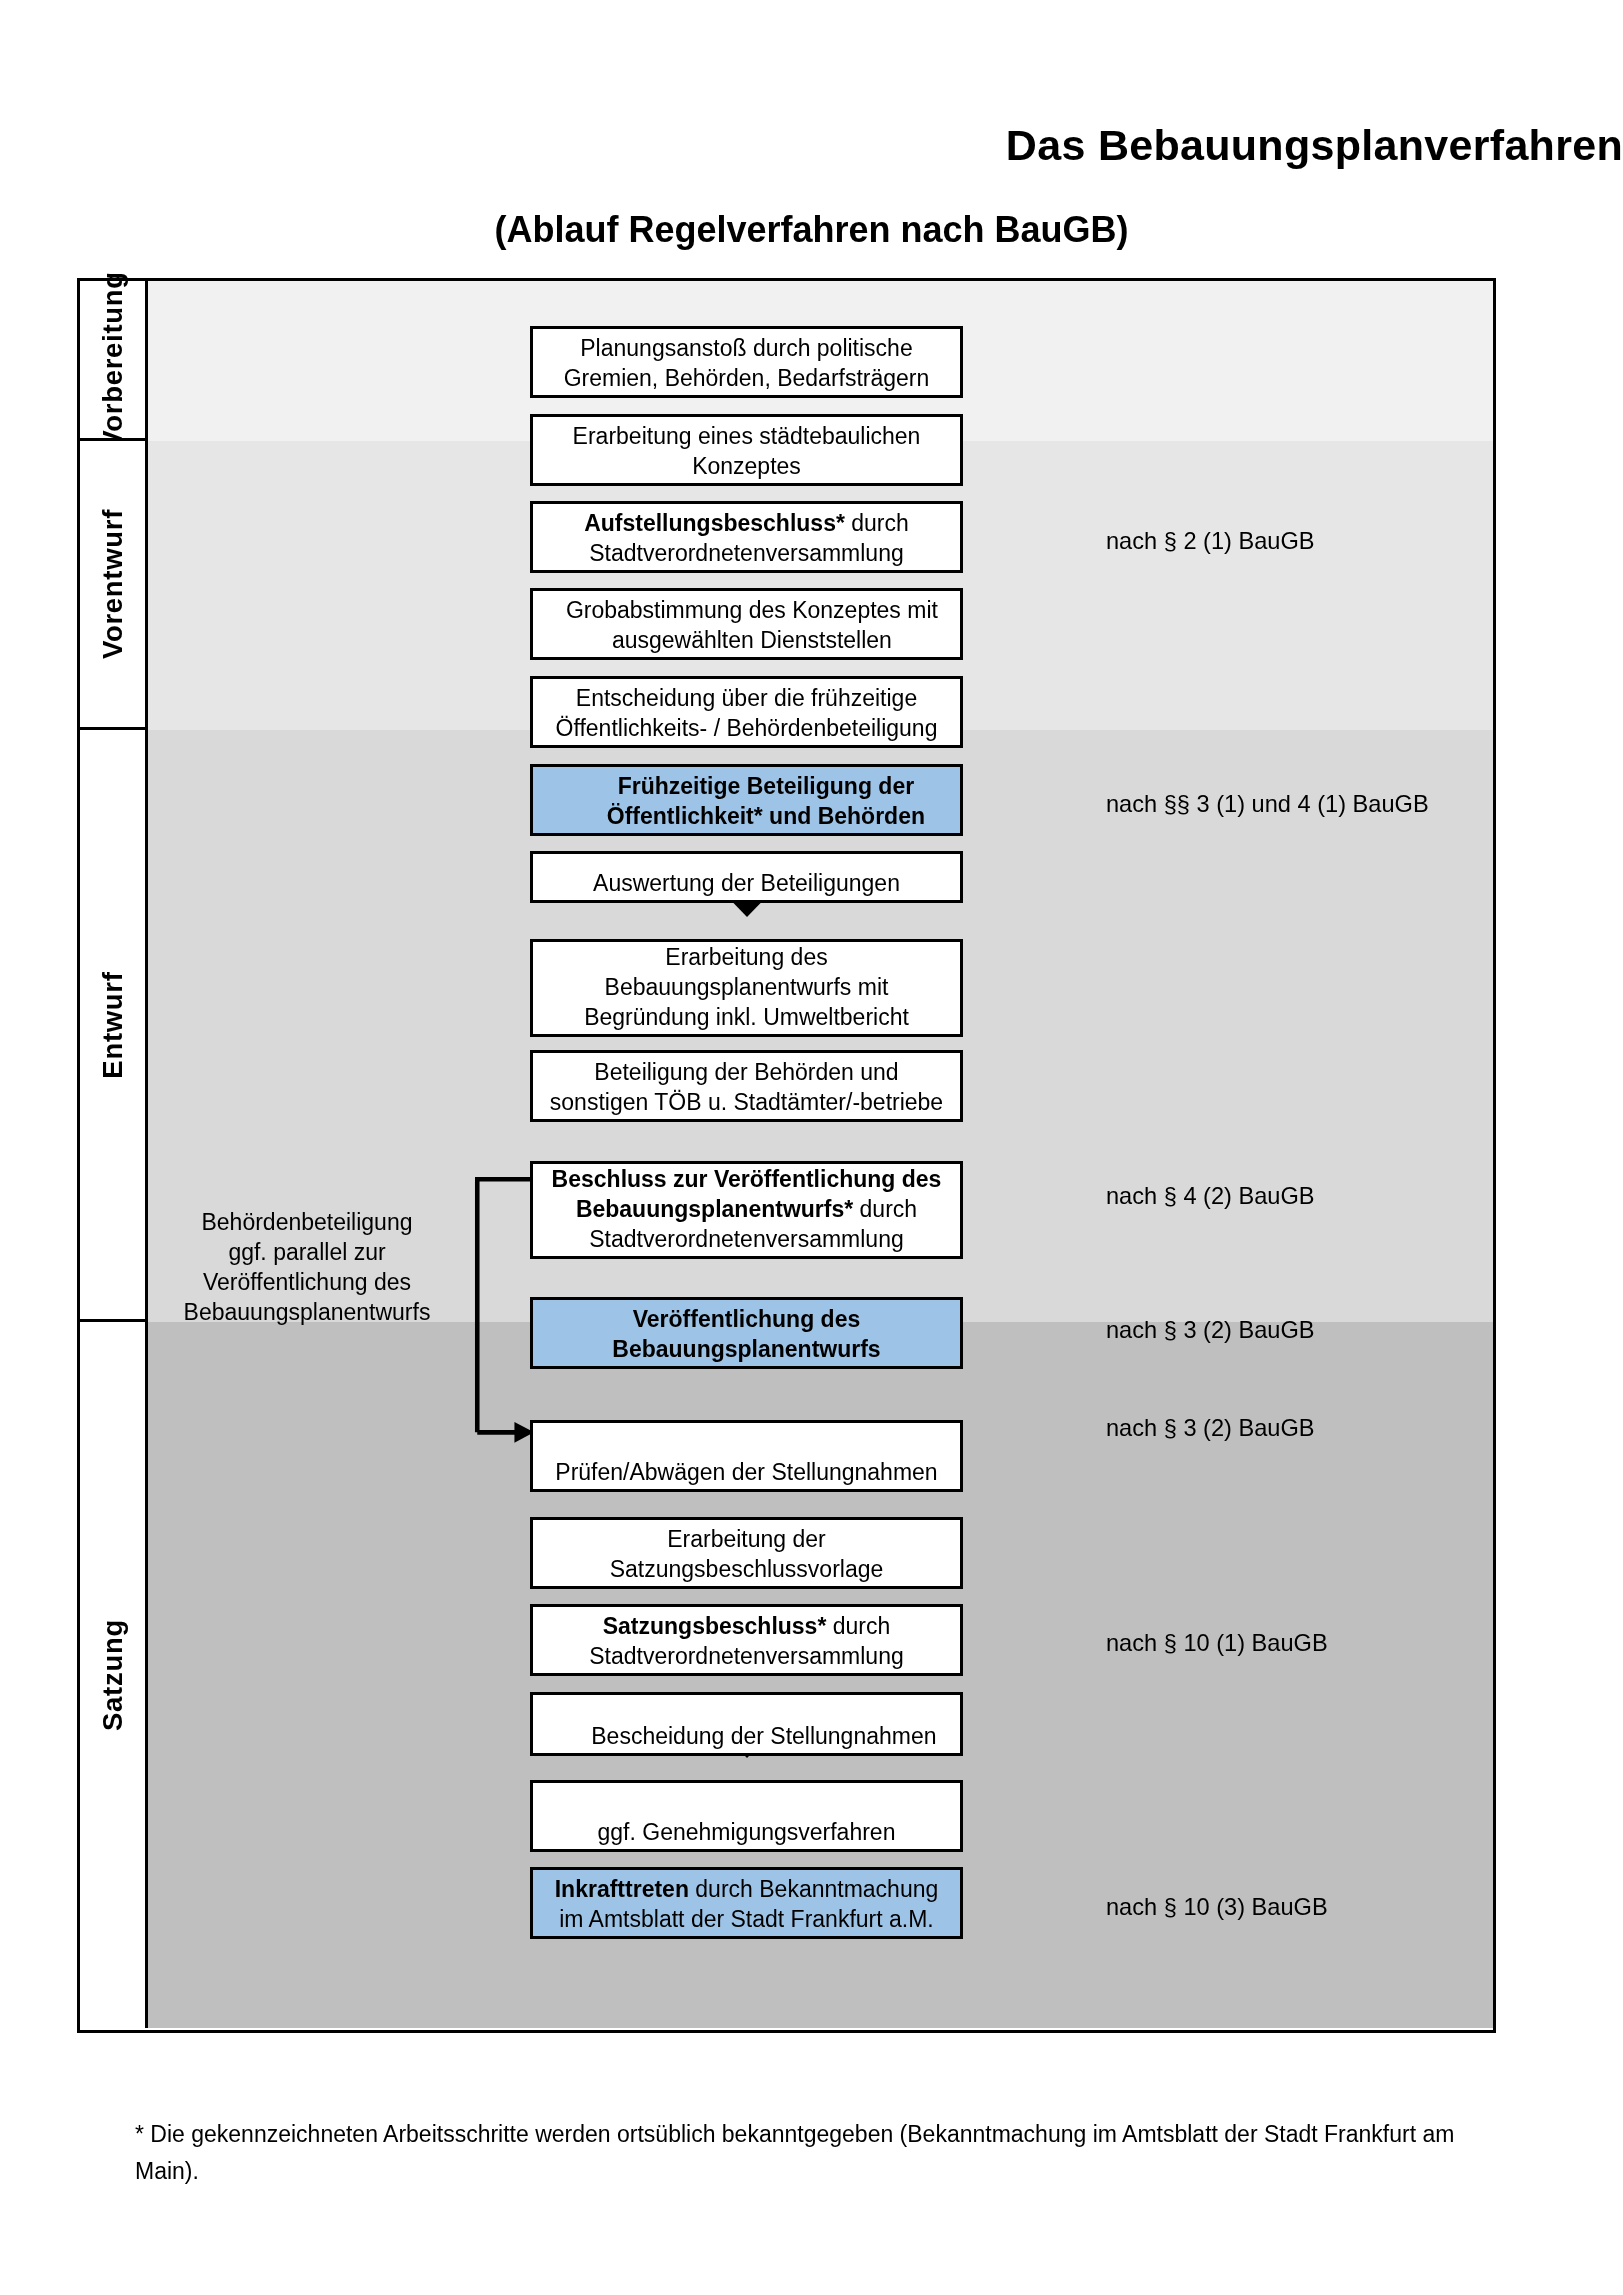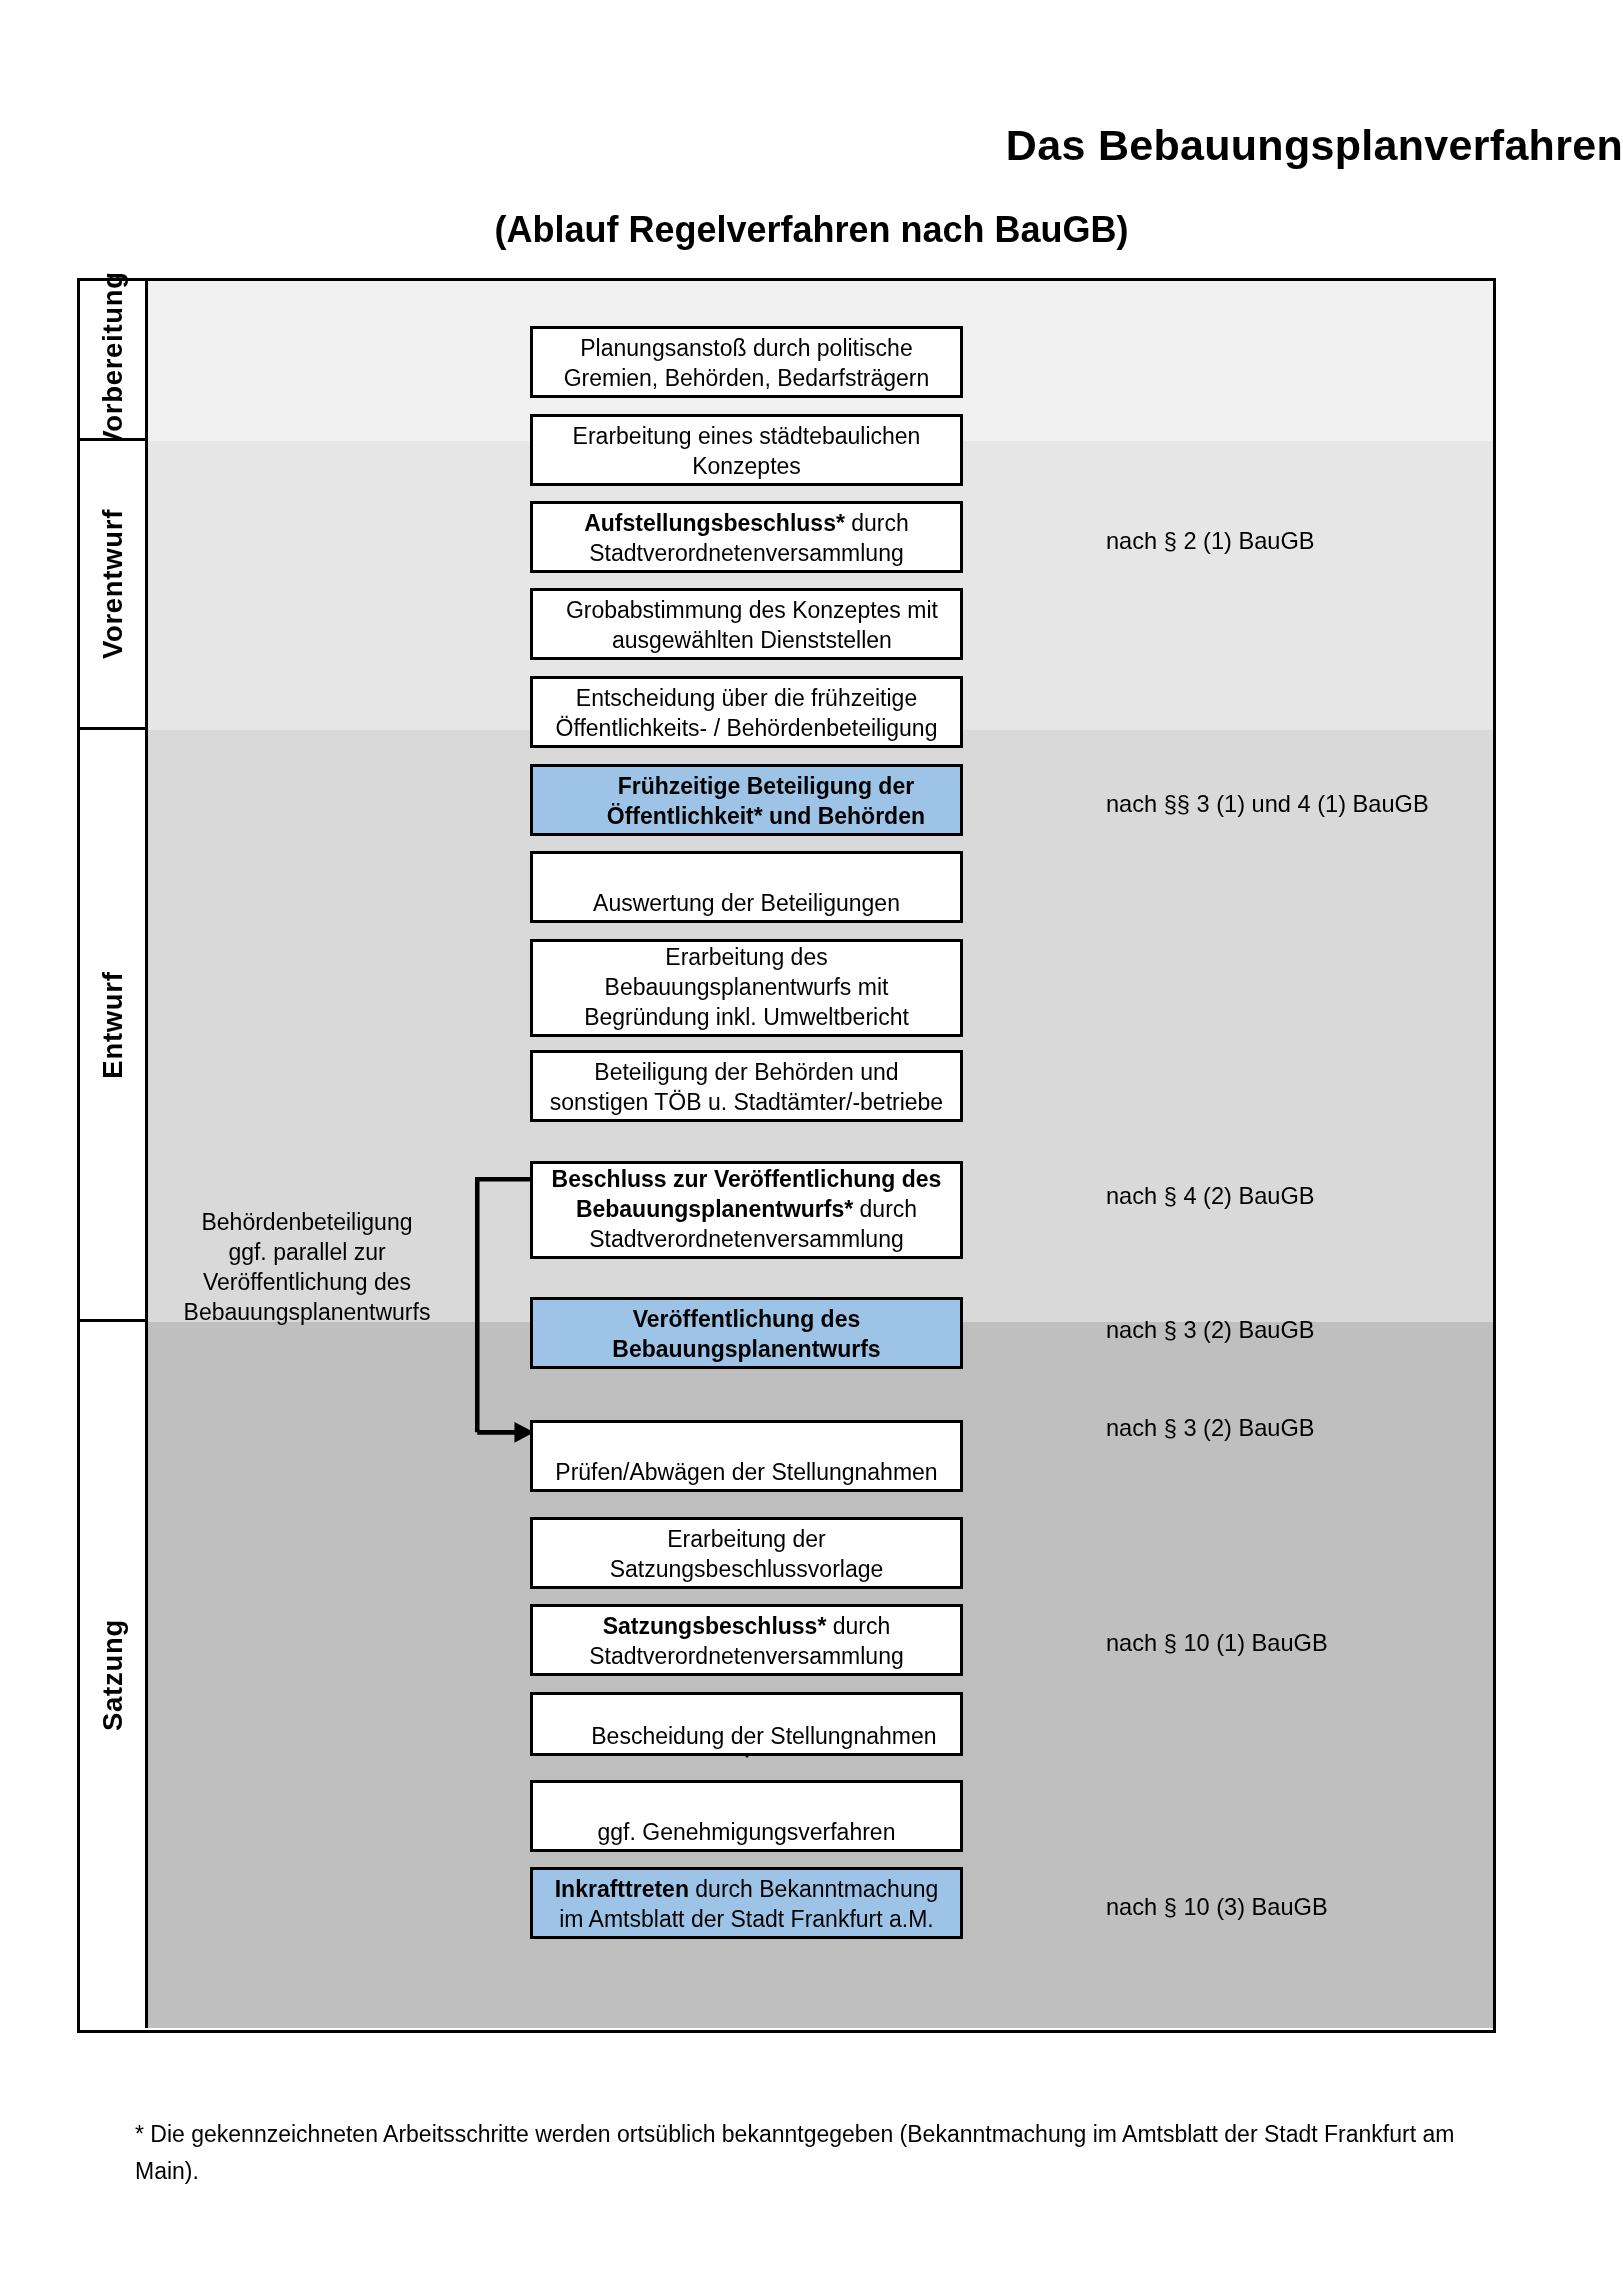--- a/index.html
+++ b/index.html
@@ -224,21 +224,21 @@
   </div>
 </div>
 
 <div class="fbox blue" style="top:764px; height:72px;padding-left:44px;">
   <div>
     <span class="b">Frühzeitige Beteiligung der</span><br>
     <span class="b">Öffentlichkeit* und Behörden</span>
   </div>
 </div>
 
-<div class="fbox" style="top:851px; height:72px;">
+<div class="fbox" style="top:851px; height:52px;">
   <div>
     <span>Auswertung der Beteiligungen</span>
   </div>
 </div>
 
 <div class="fbox" style="top:939px; height:98px;">
   <div>
     <span>Erarbeitung des</span><br>
     <span>Bebauungsplanentwurfs mit</span><br>
     <span>Begründung inkl. Umweltbericht</span>

